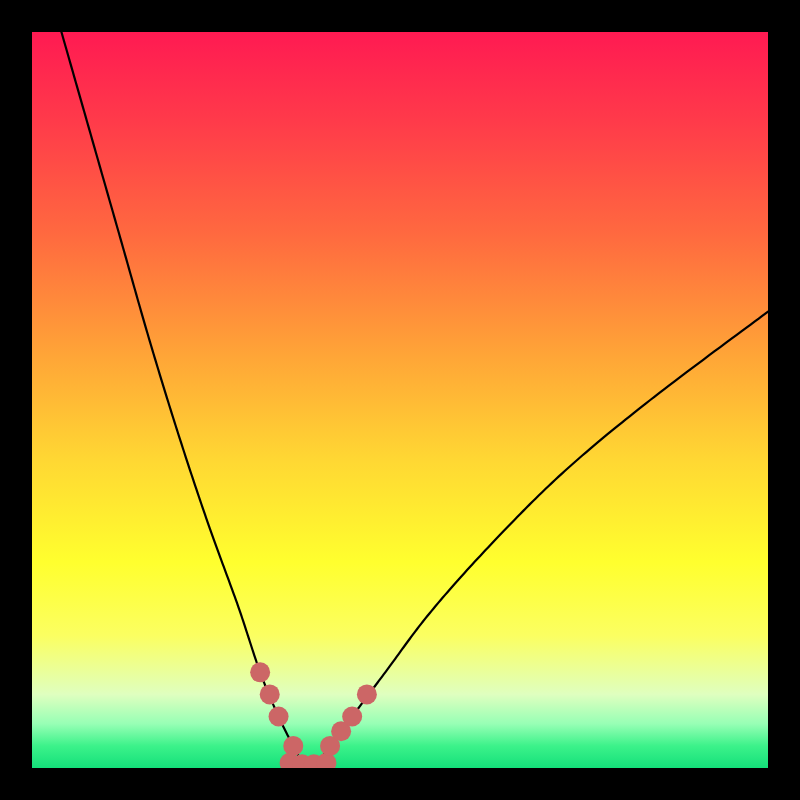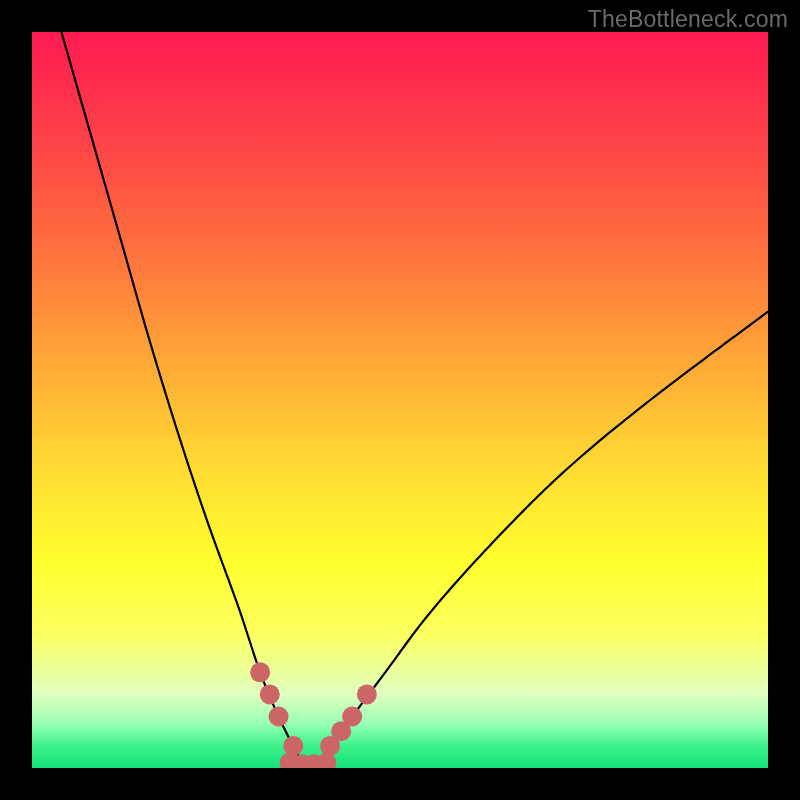--- a/index.html
+++ b/index.html
@@ -71,14 +71,13 @@
           <circle cx="270.11" cy="732.32" r="10" fill="#cc6666"></circle>
           <circle cx="281.89" cy="732.32" r="10" fill="#cc6666"></circle>
           <circle cx="294.40" cy="730.85" r="10" fill="#cc6666"></circle>
           <circle cx="298.08" cy="713.92" r="10" fill="#cc6666"></circle>
           <circle cx="309.12" cy="699.20" r="10" fill="#cc6666"></circle>
           <circle cx="320.16" cy="684.48" r="10" fill="#cc6666"></circle>
           <circle cx="334.88" cy="662.40" r="10" fill="#cc6666"></circle>
         </g>
     </svg>
   </div>
-  <div class="watermark">TheBottleneck.com</div>
 </div>
 
 </body></html>

